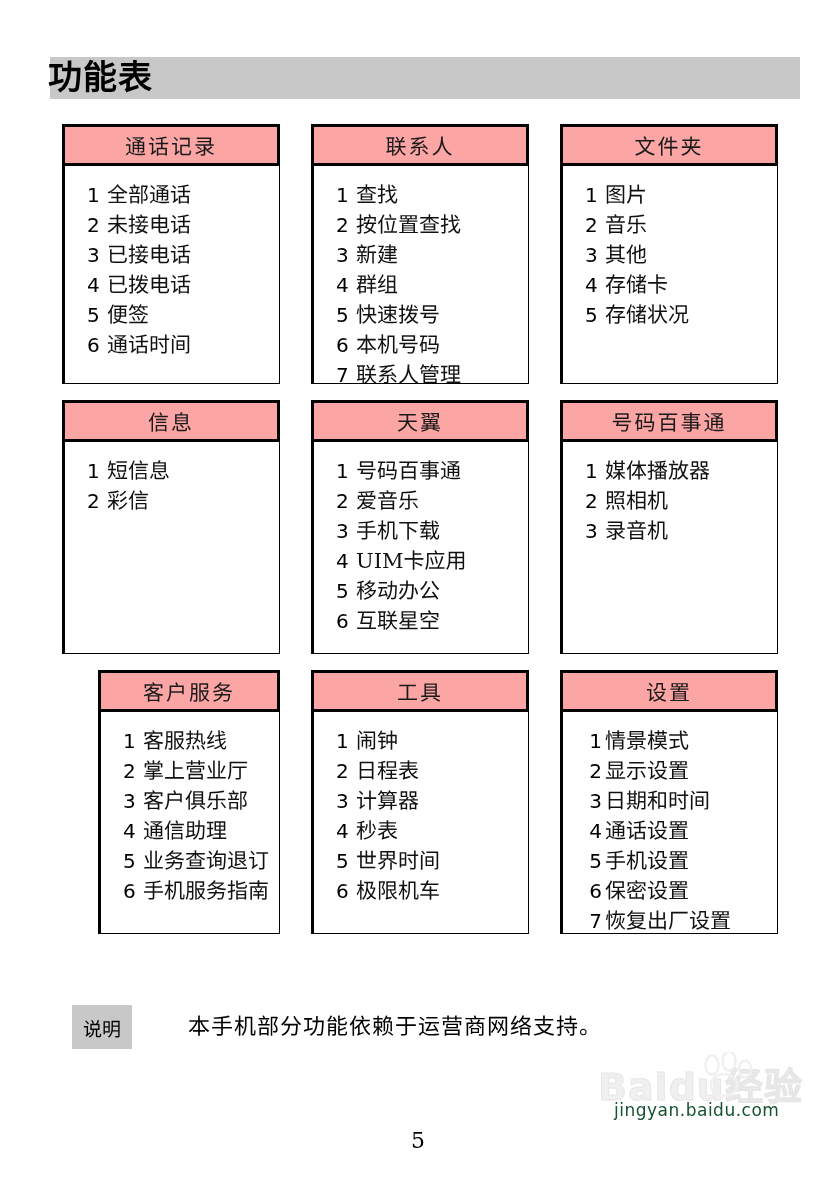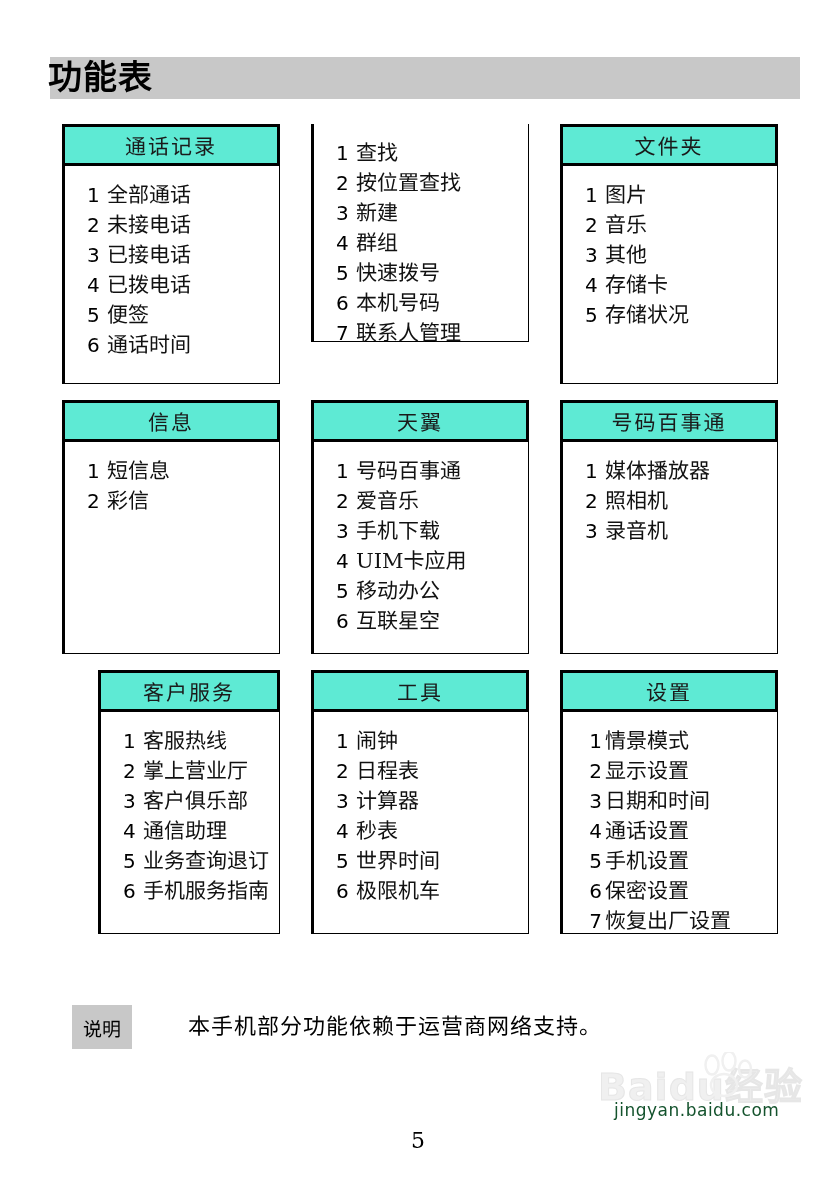--- a/index.html
+++ b/index.html
@@ -49,21 +49,21 @@
     grid-template-columns: 218px 1fr 218px 1fr 218px;
     grid-auto-rows: auto;
     row-gap: 16px;
   }
 
   .menu-card {
     position: relative;
   }
   .card-header {
     border: 3px solid #000000;
-    background: #5eead4;
+    background: #fca5a5;
     height: 42px;
     box-sizing: border-box;
     display: flex;
     align-items: center;
     justify-content: center;
   }
   .card-header-title {
     font-family: "DejaVu Serif", "Liberation Serif", serif;
     font-size: 21px;
     letter-spacing: 2px;
@@ -215,20 +215,23 @@
           <span class="item-index">5</span>
           <span class="item-label">便签</span>
         </div>
         <div class="menu-item">
           <span class="item-index">6</span>
           <span class="item-label">通话时间</span>
         </div>
       </div>
     </div>
     <div class="menu-card row-h1" style="grid-area: 1 / 3;">
+      <div class="card-header">
+        <span class="card-header-title">联系人</span>
+      </div>
       <div class="card-body">
         <div class="menu-item">
           <span class="item-index">1</span>
           <span class="item-label">查找</span>
         </div>
         <div class="menu-item">
           <span class="item-index">2</span>
           <span class="item-label">按位置查找</span>
         </div>
         <div class="menu-item">

